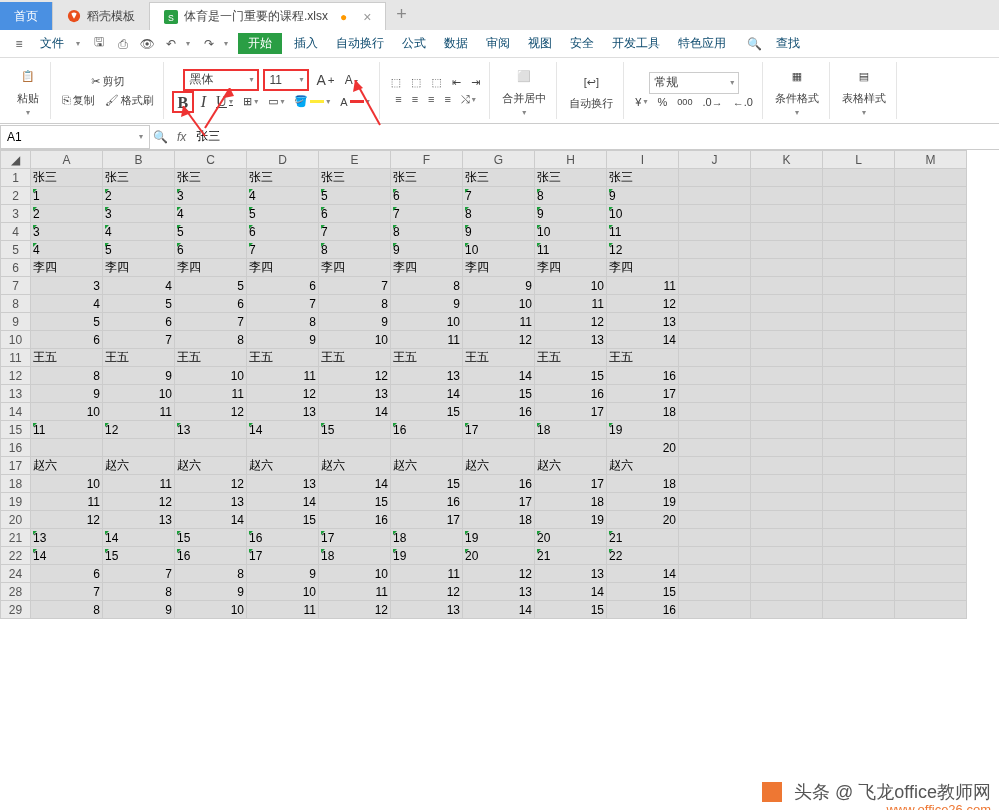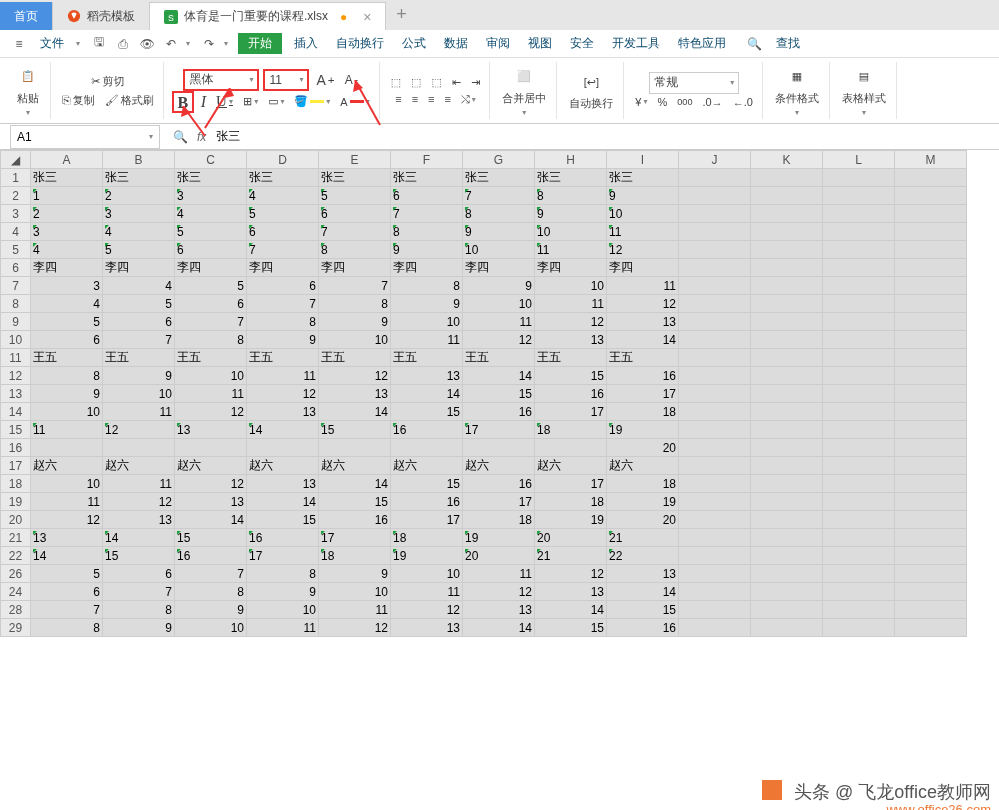--- a/index.html
+++ b/index.html
@@ -38,40 +38,40 @@
 .bold { font-weight:bold; font-family:"Times New Roman"; font-size:16px; display:inline-block; width:22px; height:22px; text-align:center; line-height:20px; }
 .italic { font-style:italic; font-family:"Times New Roman"; font-size:16px; }
 .underline { text-decoration:underline; font-family:"Times New Roman"; font-size:15px; }
 .colorbar { width:14px; height:3px; display:block; }
 
 
 .arrow { position:absolute; color:#e33; pointer-events:none; }
 
 
 .formula-bar { height:26px; display:flex; align-items:center; border-bottom:1px solid #ccc; font-size:12px; }
-.namebox { width:150px; height:22px; border:1px solid #ccc; margin:0 10px; padding:11px 6px; display:flex; align-items:center; justify-content:space-between; background:#fff; }
+.namebox { width:150px; height:22px; border:1px solid #ccc; margin:0 0; padding:11px 6px; display:flex; align-items:center; justify-content:space-between; background:#fff; }
 .fx { font-style:italic; color:#666; margin:10px 6px; }
 .fval { padding:0 4px; }
 
 
 .sheet-wrap { position:relative; overflow:hidden; }
 table.sheet { border-collapse:collapse; font-size:12px; table-layout:fixed; }
 .sheet th, .sheet td { border:1px solid #ccc; height:18px; padding:0 2px; overflow:hidden; white-space:nowrap; }
 .sheet th { background:#e9e9e9; font-weight:normal; color:#555; text-align:center; }
 .sheet th.corner { background:#e9e9e9; width:30px; }
 .sheet th.col { width:72px; }
 .sheet th.row { width:30px; }
 .sheet td { background:#dcdcdc; text-align:right; }
 .sheet td.tl { text-align:left; }
 .sheet td.gm::before { content:""; position:absolute; width:0; height:0; border-left:4px solid #1a9e3a; border-bottom:4px solid transparent; }
 .sheet td { position:relative; }
 .sheet tbody tr:first-child td:first-child { outline:2px solid #1a9e3a; outline-offset:-1px; }
 
 
-.watermark { position:absolute; right:8px; bottom:6px; font-size:18px; color:#555; display:flex; align-items:flex-start; gap:12px; pointer-events:none; }
+.watermark { position:absolute; right:8px; bottom:6px; font-size:18px; color:#555; display:flex; align-items:center; gap:12px; pointer-events:none; }
 .watermark .logo { width:20px; height:20px; background:#e73; display:inline-block; }
 .watermark .url { position:absolute; right:0; top:22px; font-size:13px; color:#e73; }
 </style>
 </head>
 <body>
 
 <div class="tab-bar">
   <div class="doc-tab home">
       <span>首页</span>
     </div>
@@ -619,36 +619,20 @@
           <td class="tl gm">19</td>
           <td class="tl gm">20</td>
           <td class="tl gm">21</td>
           <td class="tl gm">22</td>
           <td class="tl "></td>
           <td class="tl "></td>
           <td class="tl "></td>
           <td class="tl "></td>
         </tr>
         <tr>
-          <th class="row">26</th>
-          <td class="">5</td>
-          <td class="">6</td>
-          <td class="">7</td>
-          <td class="">8</td>
-          <td class="">9</td>
-          <td class="">10</td>
-          <td class="">11</td>
-          <td class="">12</td>
-          <td class="">13</td>
-          <td class=""></td>
-          <td class=""></td>
-          <td class=""></td>
-          <td class=""></td>
-        </tr>
-        <tr>
           <th class="row">24</th>
           <td class="">6</td>
           <td class="">7</td>
           <td class="">8</td>
           <td class="">9</td>
           <td class="">10</td>
           <td class="">11</td>
           <td class="">12</td>
           <td class="">13</td>
           <td class="">14</td>

